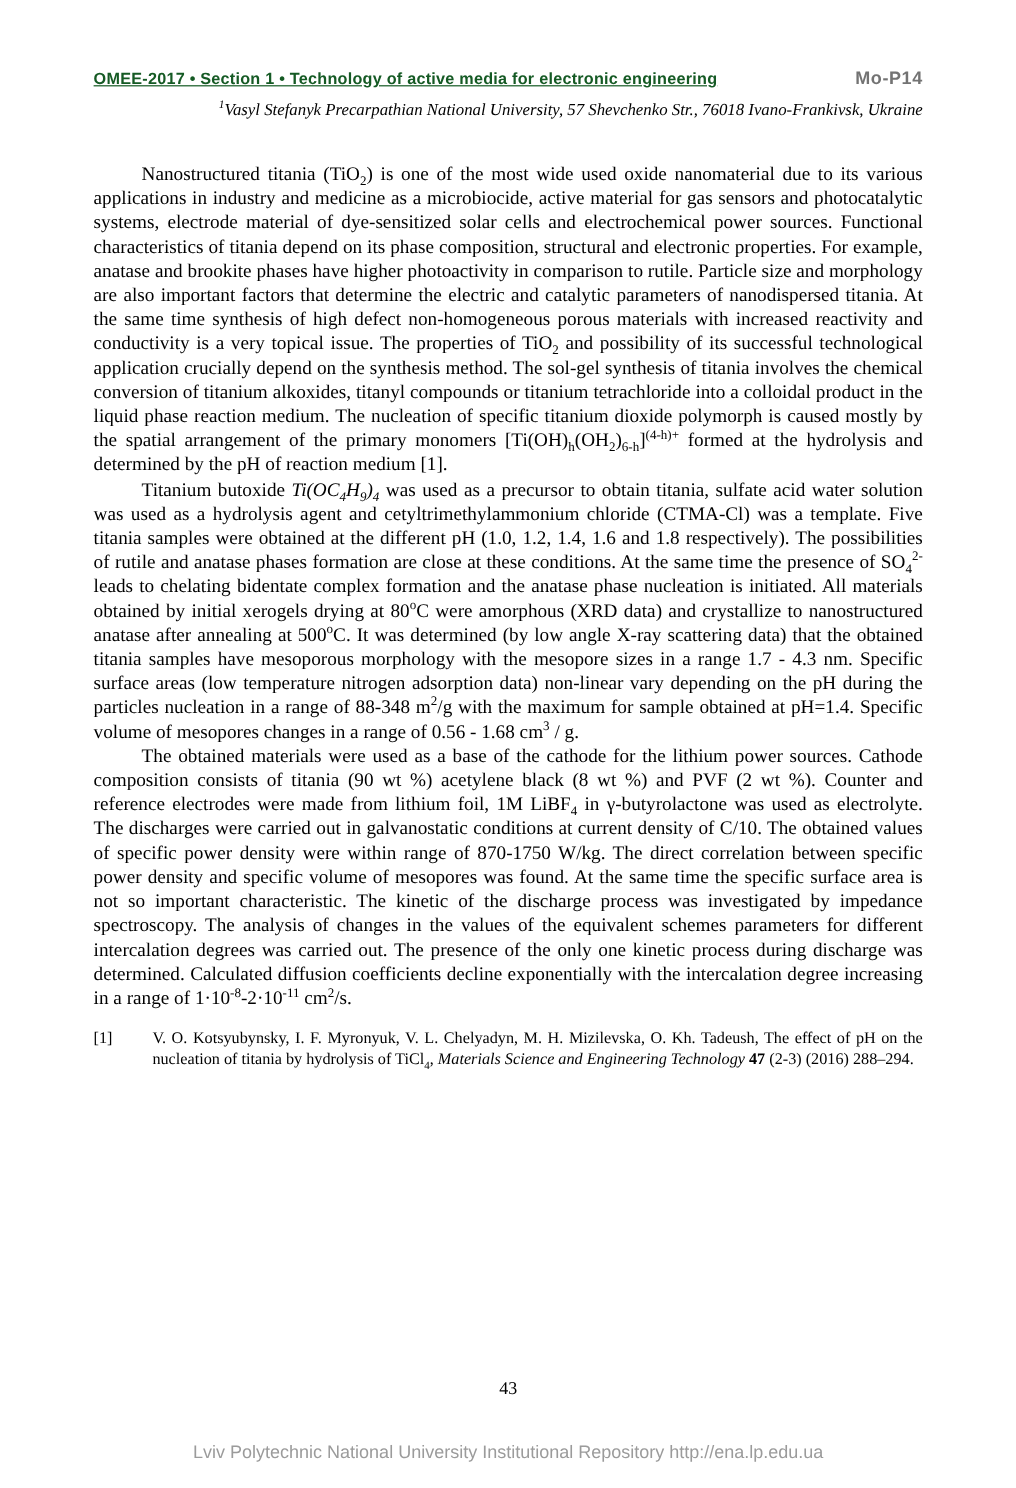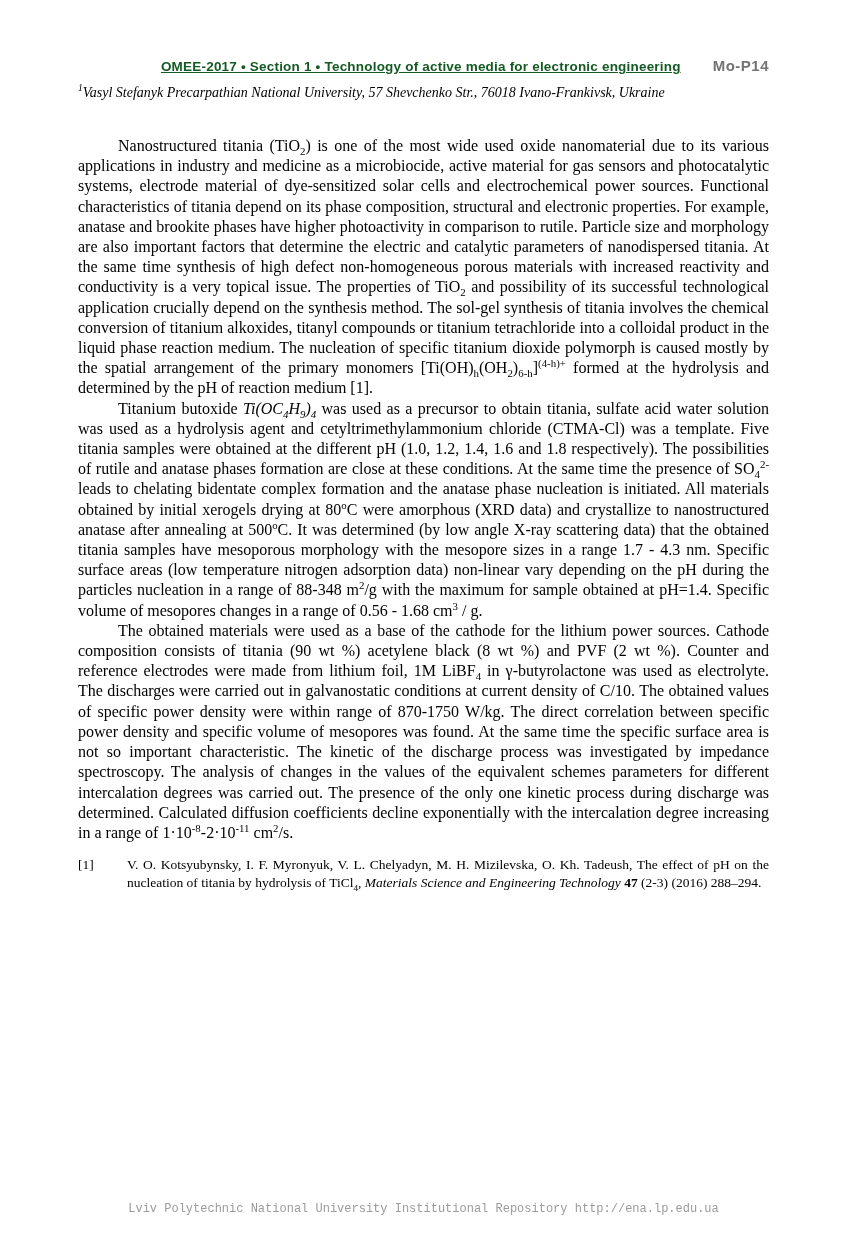--- a/index.html
+++ b/index.html
@@ -11,26 +11,25 @@
     background: #ffffff;
     color: #000000;
     font-family: "Liberation Serif", serif;
     overflow: hidden;
     box-sizing: border-box;
   }
   .content { padding: 0 78px; }
 
   .running-header {
     display: flex;
-    justify-content: flex-end;
+    justify-content: space-between;
     align-items: baseline;
     padding-top: 57px;
     font-family: "Liberation Sans", sans-serif;
     font-weight: bold;
-    gap: 32px;
   }
   .header-left {
     color: #155a24;
     text-decoration: underline;
     font-size: 13.5px;
     letter-spacing: 0.2px;
   }
   .header-right {
     color: #737373;
     font-size: 15px;
@@ -43,21 +42,21 @@
     font-weight: bold;
     font-size: 21px;
   }
   .authors {
     margin-top: 13px;
     text-align: center;
     font-size: 17px;
   }
   .affiliations {
     margin-top: 9px;
-    text-align: left;
+    text-align: right;
     font-style: italic;
     font-size: 14px;
     line-height: 19px;
   }
 
   .body-text {
     margin-top: 34px;
     font-size: 16px;
     line-height: 20.2px;
     text-align: justify;
@@ -84,22 +83,22 @@
     text-align: center;
     font-size: 15px;
     color: #000000;
   }
   .page-footer {
     position: absolute;
     top: 1202px;
     left: 0;
     width: 100%;
     text-align: center;
-    font-family: Liberation Mono, monospace;
-    font-size: 12px;
+    font-family: Liberation Sans, sans-serif;
+    font-size: 15px;
     color: #9b9b9b;
   }
 </style>
 </head>
 <body>
 
 <div class="page">
   <div class="content">
 
     <div class="running-header">
@@ -119,15 +118,16 @@
       <p>The obtained materials were used as a base of the cathode for the lithium power sources. Cathode composition consists of titania (90 wt %) acetylene black (8 wt %) and PVF (2 wt %). Counter and reference electrodes were made from lithium foil, 1M LiBF<sub>4</sub> in γ-butyrolactone was used as electrolyte. The discharges were carried out in galvanostatic conditions at current density of C/10. The obtained values of specific power density were within range of 870-1750 W/kg. The direct correlation between specific power density and specific volume of mesopores was found. At the same time the specific surface area is not so important characteristic. The kinetic of the discharge process was investigated by impedance spectroscopy. The analysis of changes in the values of the equivalent schemes parameters for different intercalation degrees was carried out. The presence of the only one kinetic process during discharge was determined. Calculated diffusion coefficients decline exponentially with the intercalation degree increasing in a range of 1·10<sup>-8</sup>-2·10<sup>-11</sup> cm<sup>2</sup>/s.</p>
     </div>
 
     <div class="reference-block">
       <span class="ref-label">[1]</span>
       <span class="ref-text">V. O. Kotsyubynsky, I. F. Myronyuk, V. L. Chelyadyn, M. H. Mizilevska, O. Kh. Tadeush, The effect of pH on the nucleation of titania by hydrolysis of TiCl<sub>4</sub>, <i>Materials Science and Engineering Technology</i> <b>47</b> (2-3) (2016) 288–294.</span>
     </div>
 
   </div>
 
+  <div class="page-number">43</div>
 
   <div class="page-footer">Lviv Polytechnic National University Institutional Repository http://ena.lp.edu.ua</div>
 </div>
 
 </body></html>

